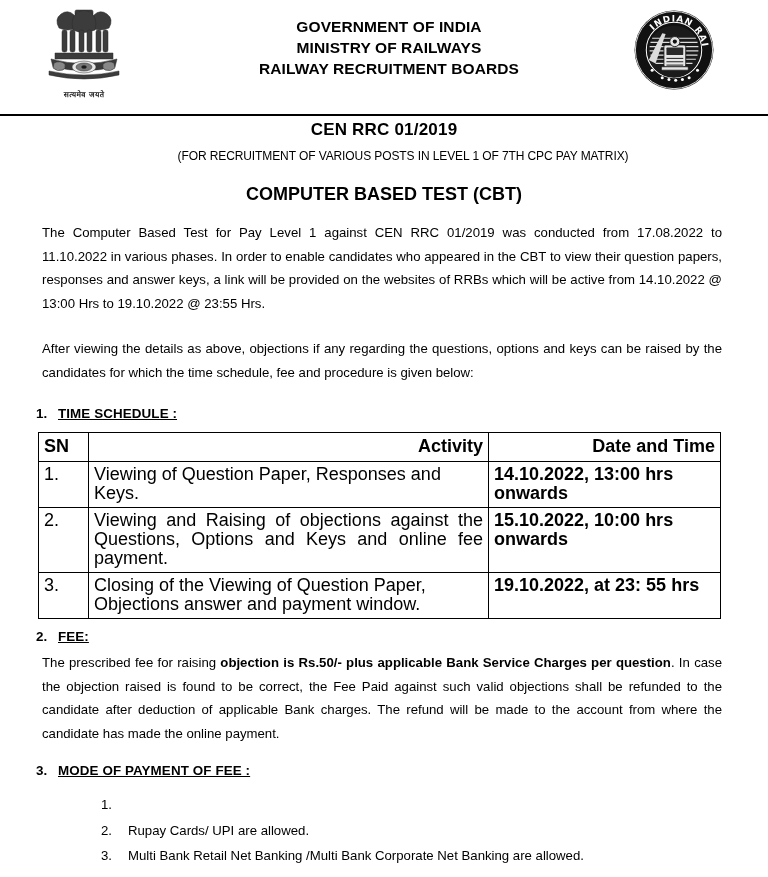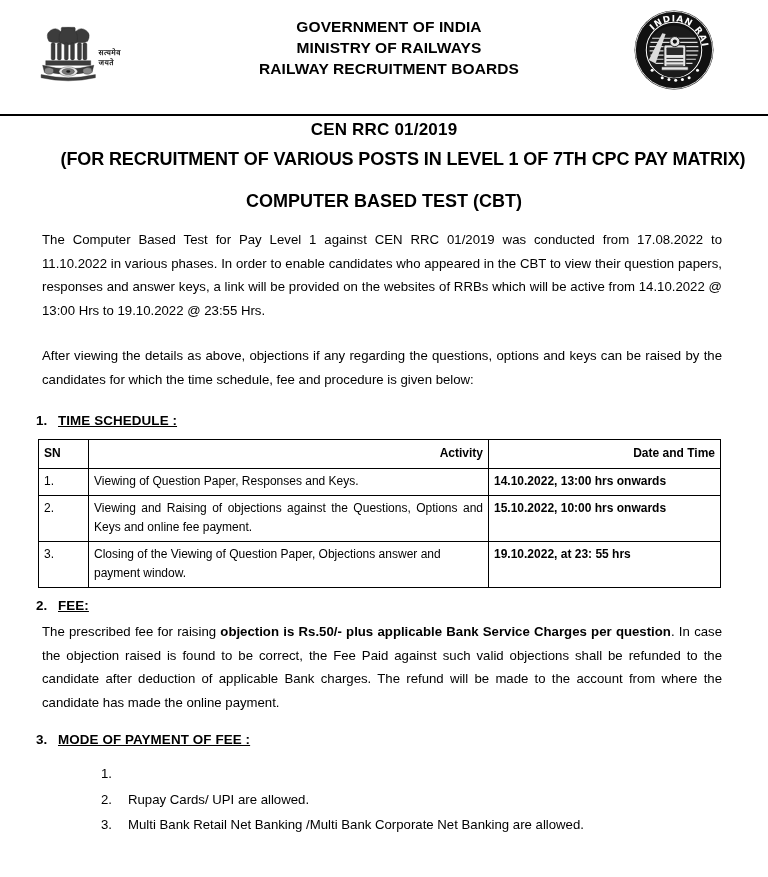--- a/index.html
+++ b/index.html
@@ -23,21 +23,21 @@
     height: 112px;
     padding: 0;
   }
   .emblem {
     position: absolute;
     left: 38px;
     top: 6px;
     width: 92px;
     height: 100px;
     display: flex;
-    flex-direction: row;
+    flex-direction: column;
     align-items: center;
     justify-content: flex-start;
   }
   .emblem svg { display: block; }
   .emblem-caption {
     font-size: 7.5px;
     font-weight: 700;
     letter-spacing: .4px;
     color: #1a1a1a;
     margin-top: 1px;
@@ -78,22 +78,22 @@
     margin-top: 8px;
     text-align: center;
   }
   .t-cen {
     font-size: 17px;
     font-weight: 700;
     letter-spacing: .2px;
     margin-top: 6px;
   }
   .t-sub1 {
-    font-size: 18px;
-    font-weight: 700;
+    font-size: 12px;
+    font-weight: 400;
     margin-top: 9px;
     letter-spacing: -.1px;
     padding-left: 38px;
   }
   .t-sub2 {
     font-size: 18px;
     font-weight: 700;
     margin-top: 21px;
     text-align: center;
   }
@@ -132,21 +132,21 @@
   .sched-wrap { margin: 11px 0 0 38px; }
   table.sched {
     border-collapse: collapse;
     width: 682px;
     table-layout: fixed;
   }
   table.sched td, table.sched th {
     border: 1.4px solid #000;
     vertical-align: top;
     padding: 3px 5px 4px 5px;
-    font-size: 12px;
+    font-size: 18px;
     line-height: 19px;
   }
   table.sched .c-sn   { width: 50px; }
   table.sched .c-act  { width: 400px; }
   table.sched .c-date { width: 232px; }
   table.sched thead th {
     font-weight: 700;
     text-align: right;
     padding-top: 4px;
     padding-bottom: 5px;

